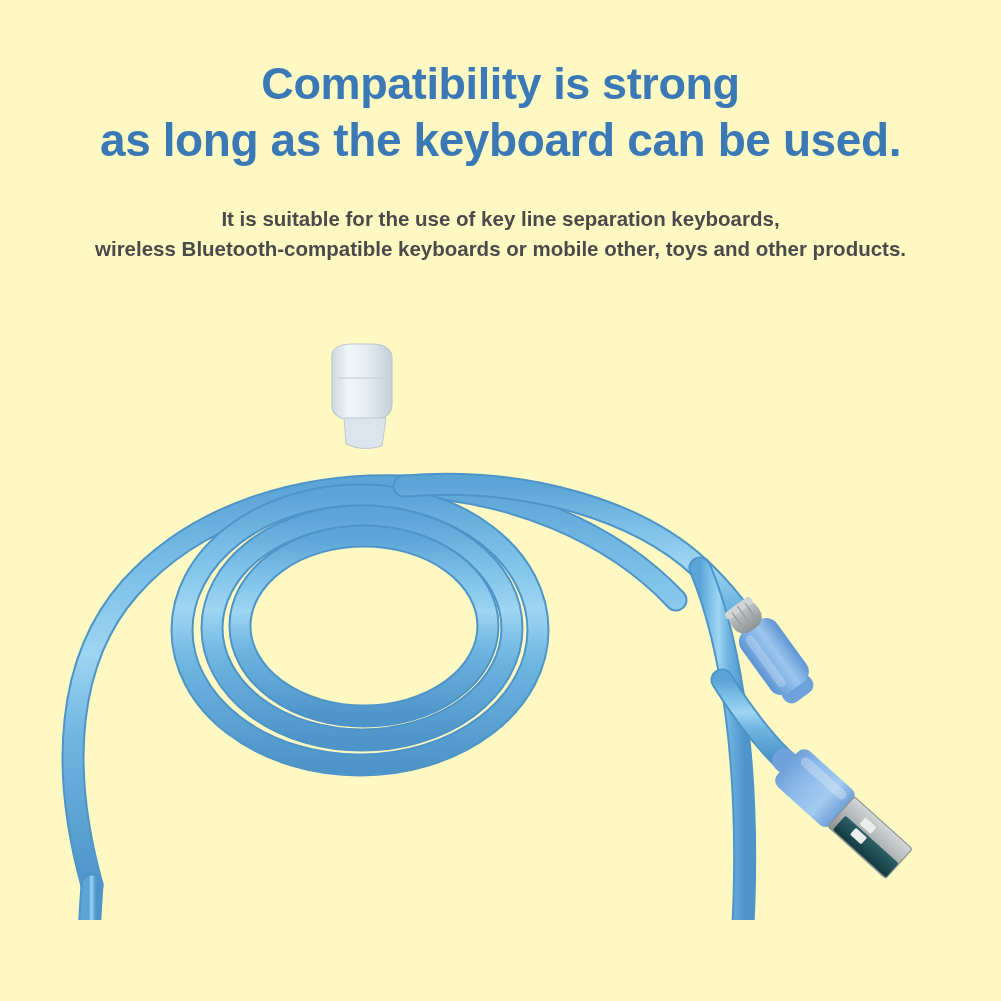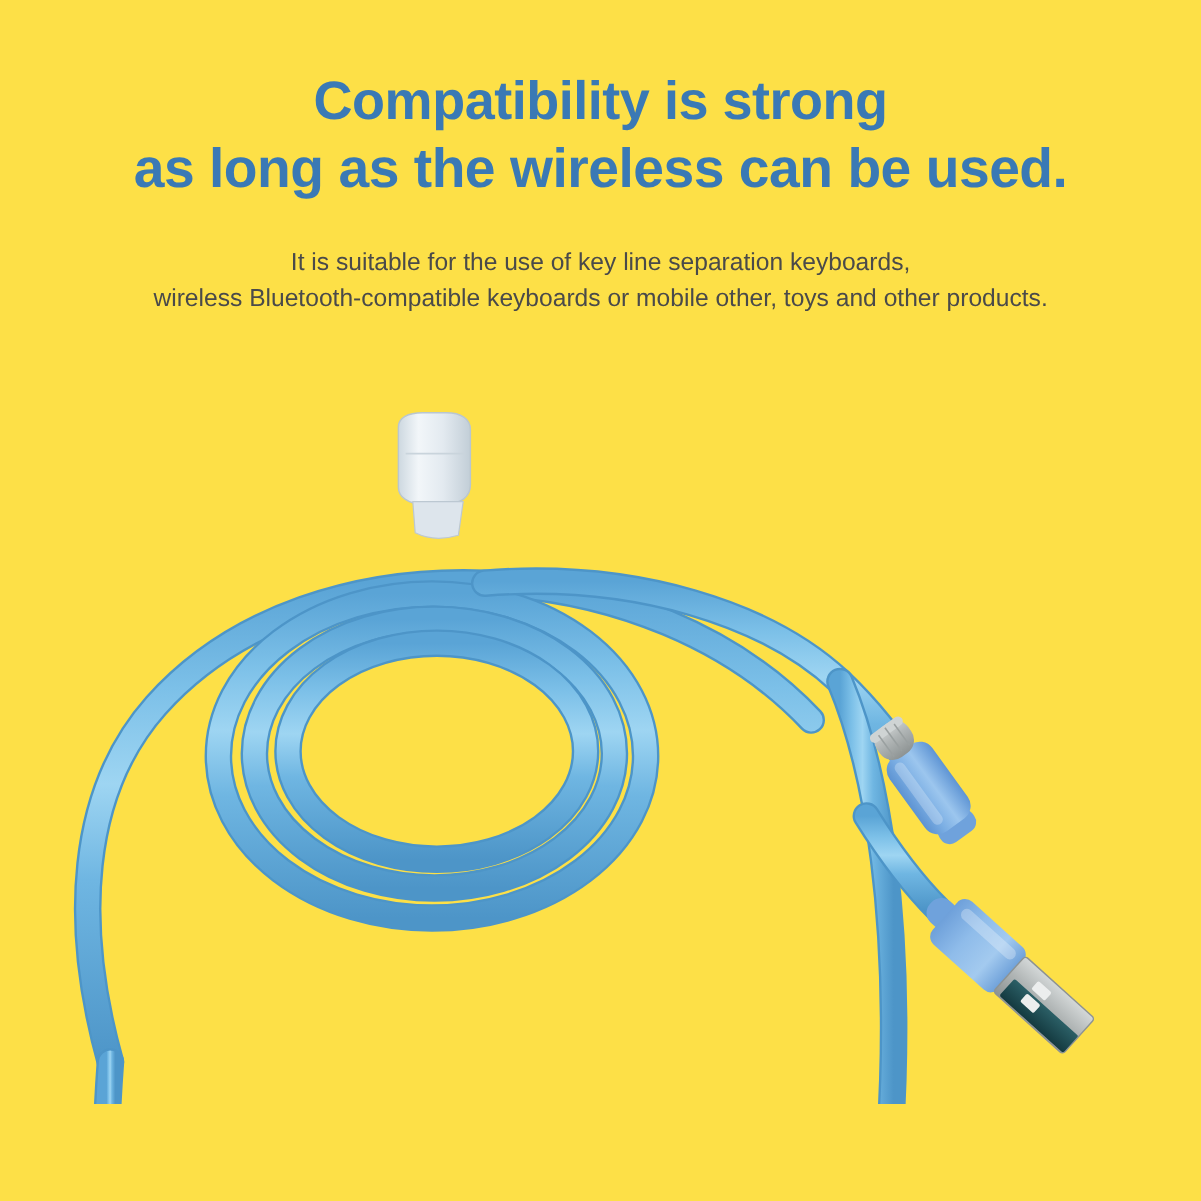--- a/index.html
+++ b/index.html
@@ -8,21 +8,21 @@
     padding: 0;
     background: #ffffff;
   }
   body {
     font-family: "Liberation Sans", "DejaVu Sans", sans-serif;
   }
   #page {
     position: relative;
     width: 1001px;
     height: 1001px;
-    background: #fde047;
+    background: #fef9c3;
     overflow: hidden;
     margin: 0 auto;
   }
 
   
   .headline {
     position: absolute;
     left: 0;
     top: 56px;
     width: 1001px;
@@ -43,21 +43,21 @@
   }
 
   .subcopy {
     position: absolute;
     left: 0;
     top: 204px;
     width: 1001px;
     text-align: center;
     color: #4a4a4a;
     font-family: "Liberation Sans", "DejaVu Sans", sans-serif;
-    font-weight: normal;
+    font-weight: bold;
     font-size: 20.5px;
     line-height: 30px;
     white-space: nowrap;
   }
   .subcopy .sc-line {
     display: block;
   }
 
   
   #photo-stage {
@@ -73,21 +73,21 @@
     height: 620px;
   }
 </style>
 </head>
 <body>
 
 <div id="page">
 
   <div class="headline">
     <span class="hl-line hl-line-1">Compatibility is strong</span>
-    <span class="hl-line hl-line-2">as long as the wireless can be used.</span>
+    <span class="hl-line hl-line-2">as long as the keyboard can be used.</span>
   </div>
 
   <div class="subcopy">
     <span class="sc-line sc-line-1">It is suitable for the use of key line separation keyboards,</span>
     <span class="sc-line sc-line-2">wireless Bluetooth-compatible keyboards or mobile other, toys and other products.</span>
   </div>
 
   <div id="photo-stage">
     <svg id="cable-svg" viewBox="0 0 1001 620" xmlns="http://www.w3.org/2000/svg">
       <defs>

